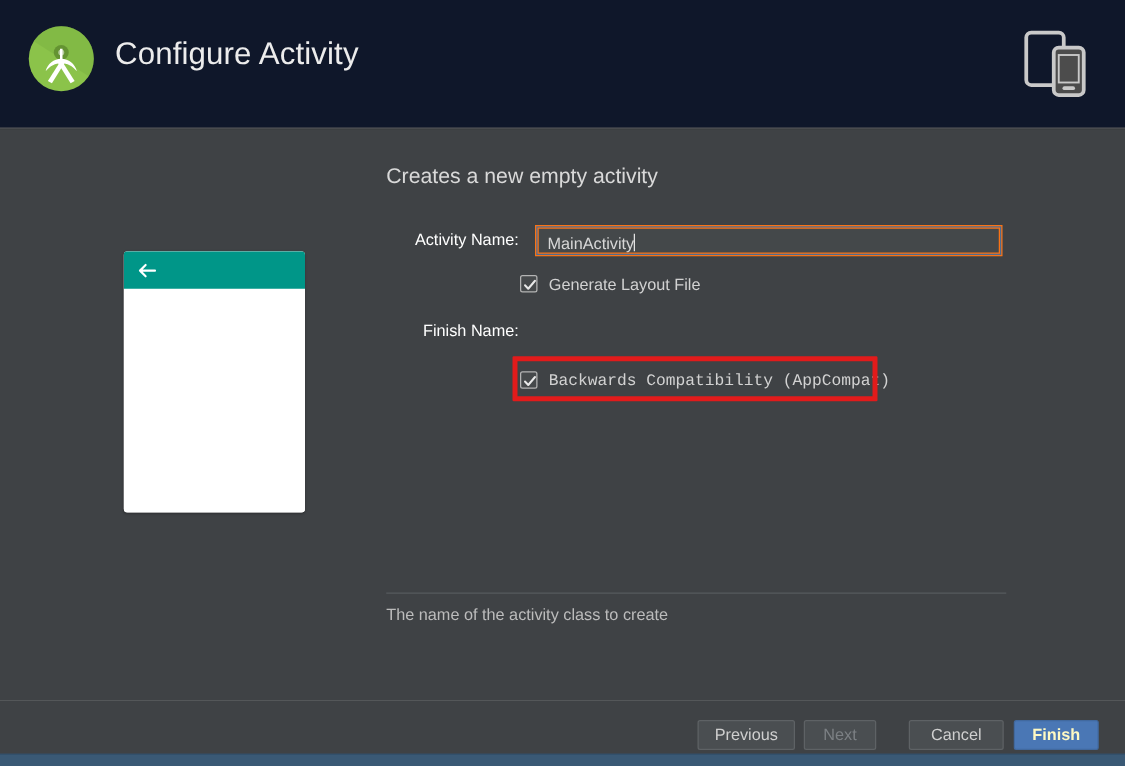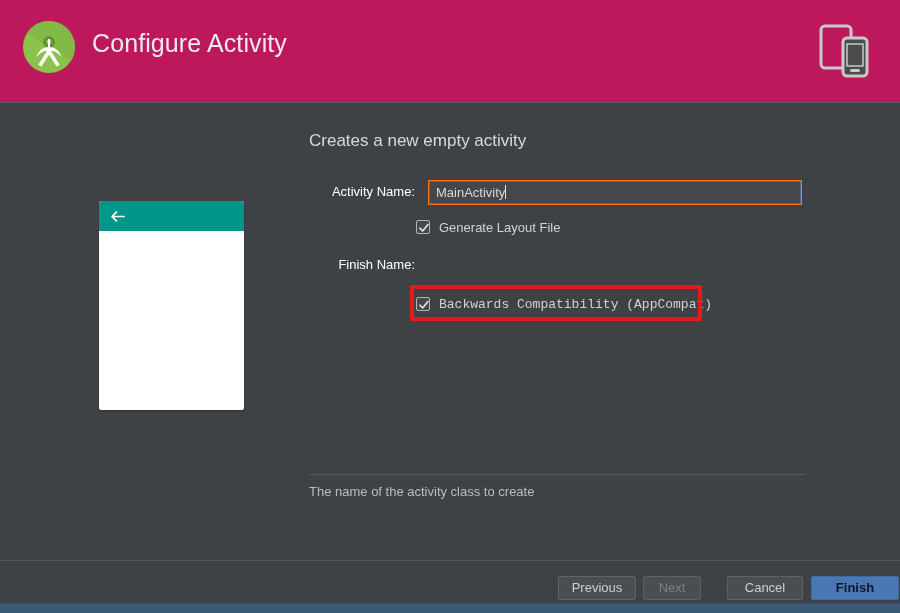--- a/index.html
+++ b/index.html
@@ -13,21 +13,21 @@
     overflow: hidden;
     position: relative;
     color: #d6d6d6;
   }
 
   
   .header {
     position: absolute;
     left: 0; top: 0;
     width: 900px; height: 103px;
-    background: #be185d;
+    background: #0f172a;
     border-bottom: 1px solid #5a5a5a;
   }
   .logo {
     position: absolute;
     left: 21px; top: 19px;
     width: 56px; height: 56px;
   }
   .logo svg { display: block; }
 
   .header-title {
@@ -110,21 +110,21 @@
     color: #d7d7d7;
     font-family: "Liberation Sans", sans-serif;
     font-size: 13px;
     padding: 0 7px;
     line-height: 23px;
     white-space: nowrap;
     overflow: hidden;
   }
   #field-activity-name {
     top: 76px;
-    border: 1px solid #f97316;
+    border: 3px solid #f97316;
     outline: 1px solid #4e6c91;
     outline-offset: -2px;
     background: #44484a;
   }
   #field-layout-name {
     top: 148px;
     border: 1px solid #9a9a9a;
     background: #43474a;
     color: #c9c9c9;
   }
@@ -215,24 +215,24 @@
     border: 1px solid #5e6265;
     border-radius: 2px;
     text-align: center;
     line-height: 22px;
     cursor: default;
   }
   #btn-previous { left: 558px; width: 78px; }
   #btn-next     { left: 643px; width: 58px; color: #7c8084; }
   #btn-cancel   { left: 727px; width: 76px; }
   #btn-finish {
-    left: 811px; width: 88px;
+    left: 811px; width: 68px;
     background: #4a77b5;
     border: 1px solid #41699f;
-    color: #0f172a;
+    color: #fef9c3;
     font-weight: bold;
   }
 
   .bottom-strip {
     position: absolute;
     left: 0; top: 603px;
     width: 900px; height: 10px;
     background: #3a5975;
     border-top: 1px solid #32506b;
   }

